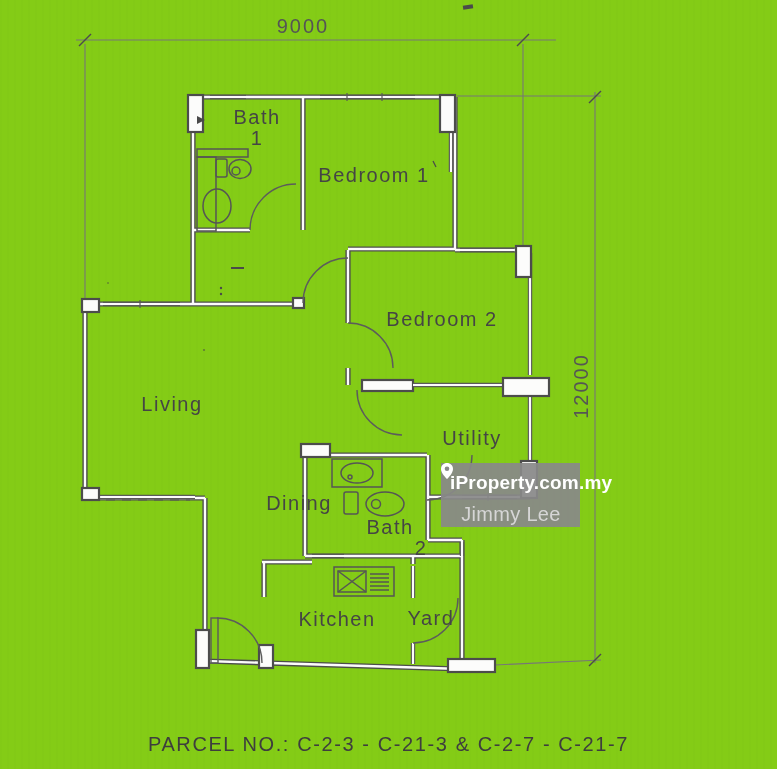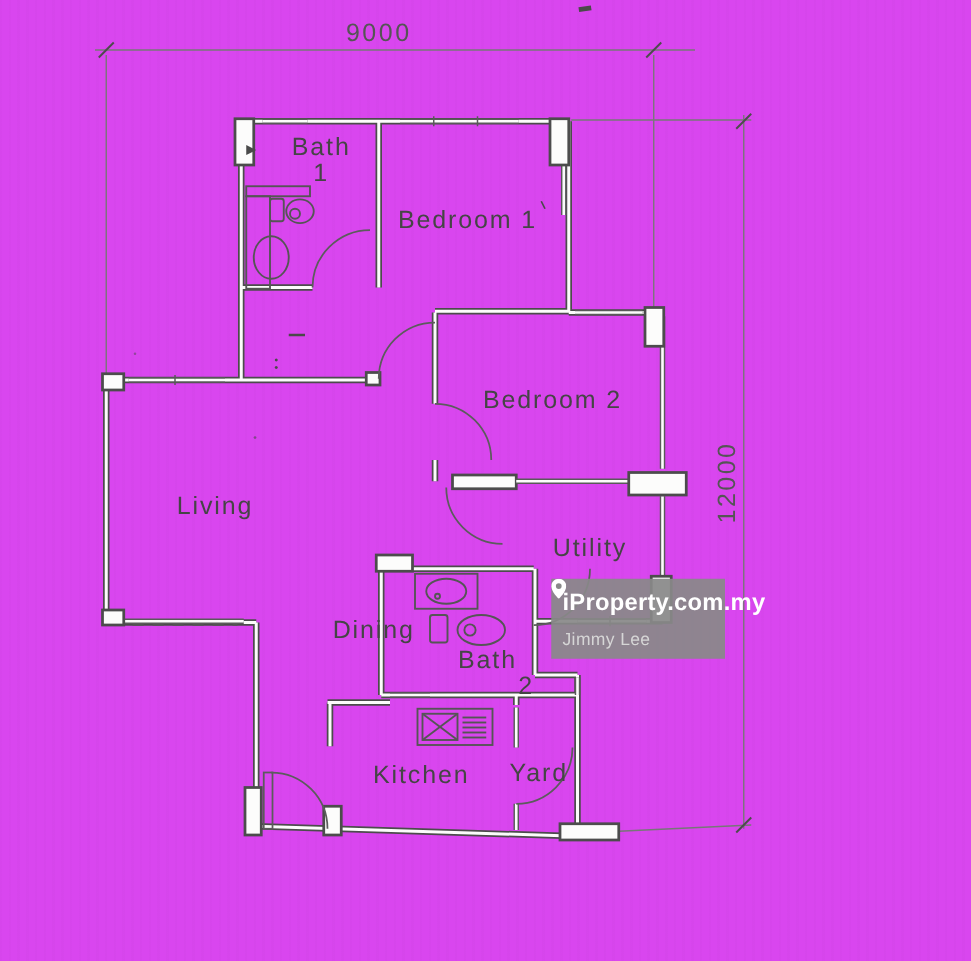--- a/index.html
+++ b/index.html
@@ -1,16 +1,16 @@
 <!DOCTYPE html>
 <html><head>
 <meta charset="utf-8">
 <style>
   html,body{margin:0;padding:0;background:#e8e8e8;}
-  .page{position:relative;width:777px;height:769px;background:#d946ef;overflow:hidden;
+  .page{position:relative;width:777px;height:769px;background:#84cc16;overflow:hidden;
         font-family:"Liberation Sans", sans-serif;}
   .page::before{content:"";position:absolute;inset:0;pointer-events:none;
         background:repeating-linear-gradient(90deg,rgba(0,0,0,0.013) 0 2px,transparent 2px 7px);}
   svg{position:absolute;left:0;top:0;}
   svg text{fill:#454545;font-family:"Liberation Sans", sans-serif;}
   .room-label{font-size:20px;letter-spacing:1.5px;}
   .dim-label{font-size:20px;letter-spacing:2px;fill:#555;}
   .wall-outer{stroke:#4c4c4c;stroke-width:5.2;fill:none;}
   .wall-inner{stroke:#fcfcfb;stroke-width:2.4;fill:none;}
   .win-outer{stroke:#5a5a5a;stroke-width:4.4;fill:none;}
@@ -18,21 +18,21 @@
   .thin{stroke:#777;stroke-width:1.1;fill:none;}
   .door{stroke:#5c5c5c;stroke-width:1.4;fill:none;}
   .fix{stroke:#555;stroke-width:1.5;fill:none;}
   .pier{fill:#fcfcfb;stroke:#4c4c4c;stroke-width:2.2;}
   .speck{fill:#4a4a4a;stroke:none;}
   .watermark{position:absolute;left:441px;top:463px;width:139px;height:64px;
         background:rgba(137,137,137,0.93);color:#fff;box-sizing:border-box;
         padding:9px 8px 0 9px;}
   .wm-brand{display:flex;align-items:center;gap:4px;font-weight:bold;font-size:19px;
         letter-spacing:0.2px;white-space:nowrap;}
-  .wm-agent{margin-top:9px;font-size:14px;color:#d6d6d6;letter-spacing:0.3px;}
+  .wm-agent{margin-top:9px;font-size:20px;color:#d6d6d6;letter-spacing:0.3px;text-align:center;}
   .parcel{position:absolute;left:0;top:733px;width:777px;text-align:center;
         font-size:20px;letter-spacing:1.6px;color:#3e3e3e;white-space:nowrap;}
 </style>
 </head>
 <body>
 
 <div class="page">
 
   <svg width="777" height="769" viewBox="0 0 777 769">
 
@@ -204,14 +204,15 @@
     <div class="wm-brand">
       <svg width="12" height="16" viewBox="0 0 12 16">
         <path d="M6 0C2.7 0 0 2.6 0 5.9 0 10.3 6 16 6 16s6-5.7 6-10.1C12 2.6 9.3 0 6 0z" fill="#ffffff"></path>
         <circle cx="6" cy="5.8" r="2.3" fill="#898989"></circle>
       </svg>
       <span>iProperty.com.my</span>
     </div>
     <div class="wm-agent">Jimmy Lee</div>
   </div>
 
+  <div class="parcel">PARCEL NO.: C-2-3 - C-21-3 &amp; C-2-7 - C-21-7</div>
 
 </div>
 
 </body></html>

